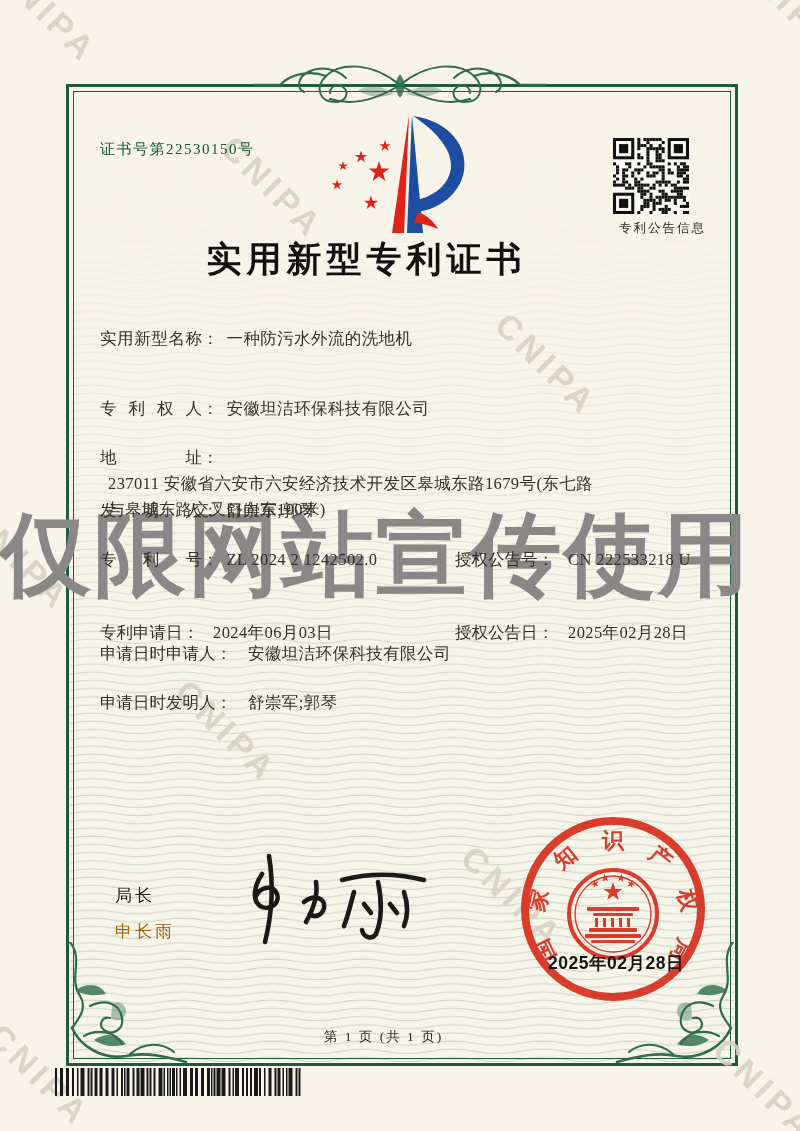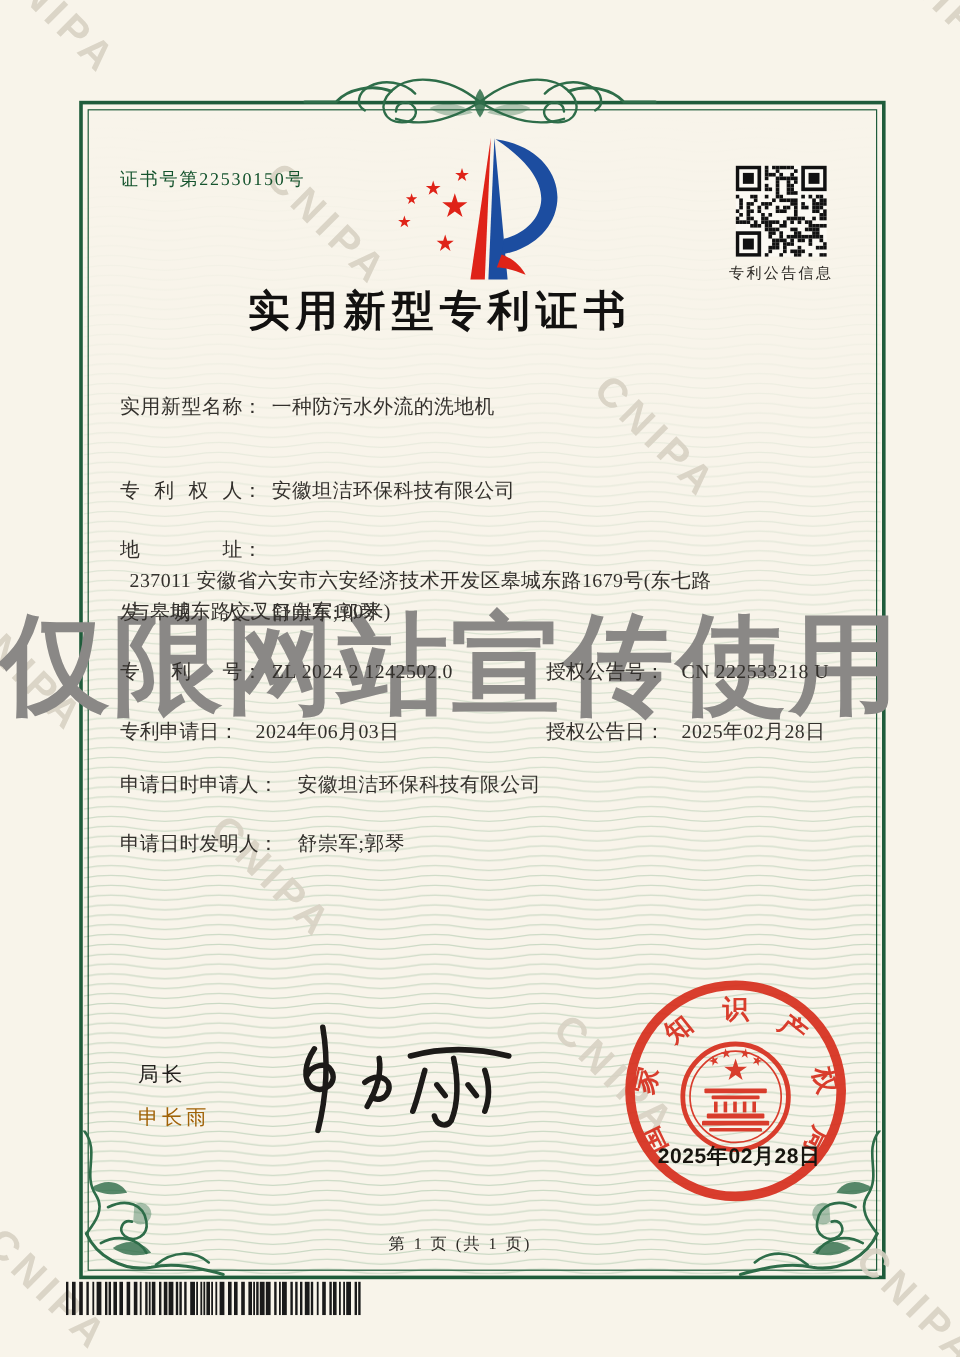--- a/index.html
+++ b/index.html
@@ -17,21 +17,21 @@
   
   .cnipa{position:absolute;z-index:4;font-family:"Liberation Sans", sans-serif;font-weight:bold;
         font-size:34px;letter-spacing:5px;color:#d8d2c4;opacity:.9;transform:rotate(45deg);white-space:nowrap;}
   
   .overlay-mark{position:absolute;left:0;top:505px;width:704px;z-index:5;text-align:center;
         font-family:"Liberation Sans", sans-serif;font-weight:bold;font-size:91px;letter-spacing:3px;
         color:#8a8886;white-space:nowrap;line-height:1.1;}
   .content{position:absolute;z-index:10;}
   .cert-no{left:100px;top:140px;font-size:15px;letter-spacing:1.5px;color:#14532d;}
   .qr-box{left:613px;top:138px;}
-  .qr-label{left:596px;top:220px;width:110px;text-align:center;font-size:12.5px;letter-spacing:2px;color:#2d2a26;}
+  .qr-label{left:596px;top:220px;width:110px;text-align:right;font-size:12.5px;letter-spacing:2px;color:#2d2a26;}
   .logo-box{left:330px;top:113px;}
   .title{left:0;top:236px;width:733px;text-align:center;font-size:35px;font-weight:bold;
         letter-spacing:5px;color:#121110;}
   .row{position:absolute;left:100px;width:610px;font-size:16.5px;line-height:26px;z-index:10;}
   .flabel{display:inline-block;width:102px;text-align:justify;text-align-last:justify;vertical-align:top;}
   .fcolon{vertical-align:top;}
   .fvalue{display:inline-block;vertical-align:top;margin-left:8px;max-width:486px;letter-spacing:.4px;}
   .col-right{position:absolute;left:355px;top:0;white-space:nowrap;}
   .nat-label{display:inline-block;vertical-align:top;}
   .paragraph{left:95px;top:763px;width:614px;font-size:15px;line-height:2.12;letter-spacing:1.2px;
@@ -385,21 +385,21 @@
     <span class="flabel">发明人</span><span class="fcolon">：</span><span class="fvalue">舒崇军;郭琴</span>
   </div>
 
   <div class="row" style="top:547px;">
     <span class="flabel">专利号</span><span class="fcolon">：</span><span class="fvalue">ZL 2024 2 1242502.0</span>
     <span class="col-right">
       <span class="nat-label">授权公告号</span><span>：</span><span class="fvalue" style="margin-left:14px;">CN 222533218 U</span>
     </span>
   </div>
 
-  <div class="row" style="top:597px;">
+  <div class="row" style="top:620px;">
     <span class="nat-label">专利申请日</span><span>：</span><span class="fvalue" style="margin-left:14px;">2024年06月03日</span>
     <span class="col-right">
       <span class="nat-label">授权公告日</span><span>：</span><span class="fvalue" style="margin-left:14px;">2025年02月28日</span>
     </span>
   </div>
 
   <div class="row" style="top:641px;">
     <span class="nat-label">申请日时申请人</span><span>：</span><span class="fvalue" style="margin-left:16px;">安徽坦洁环保科技有限公司</span>
   </div>
 

